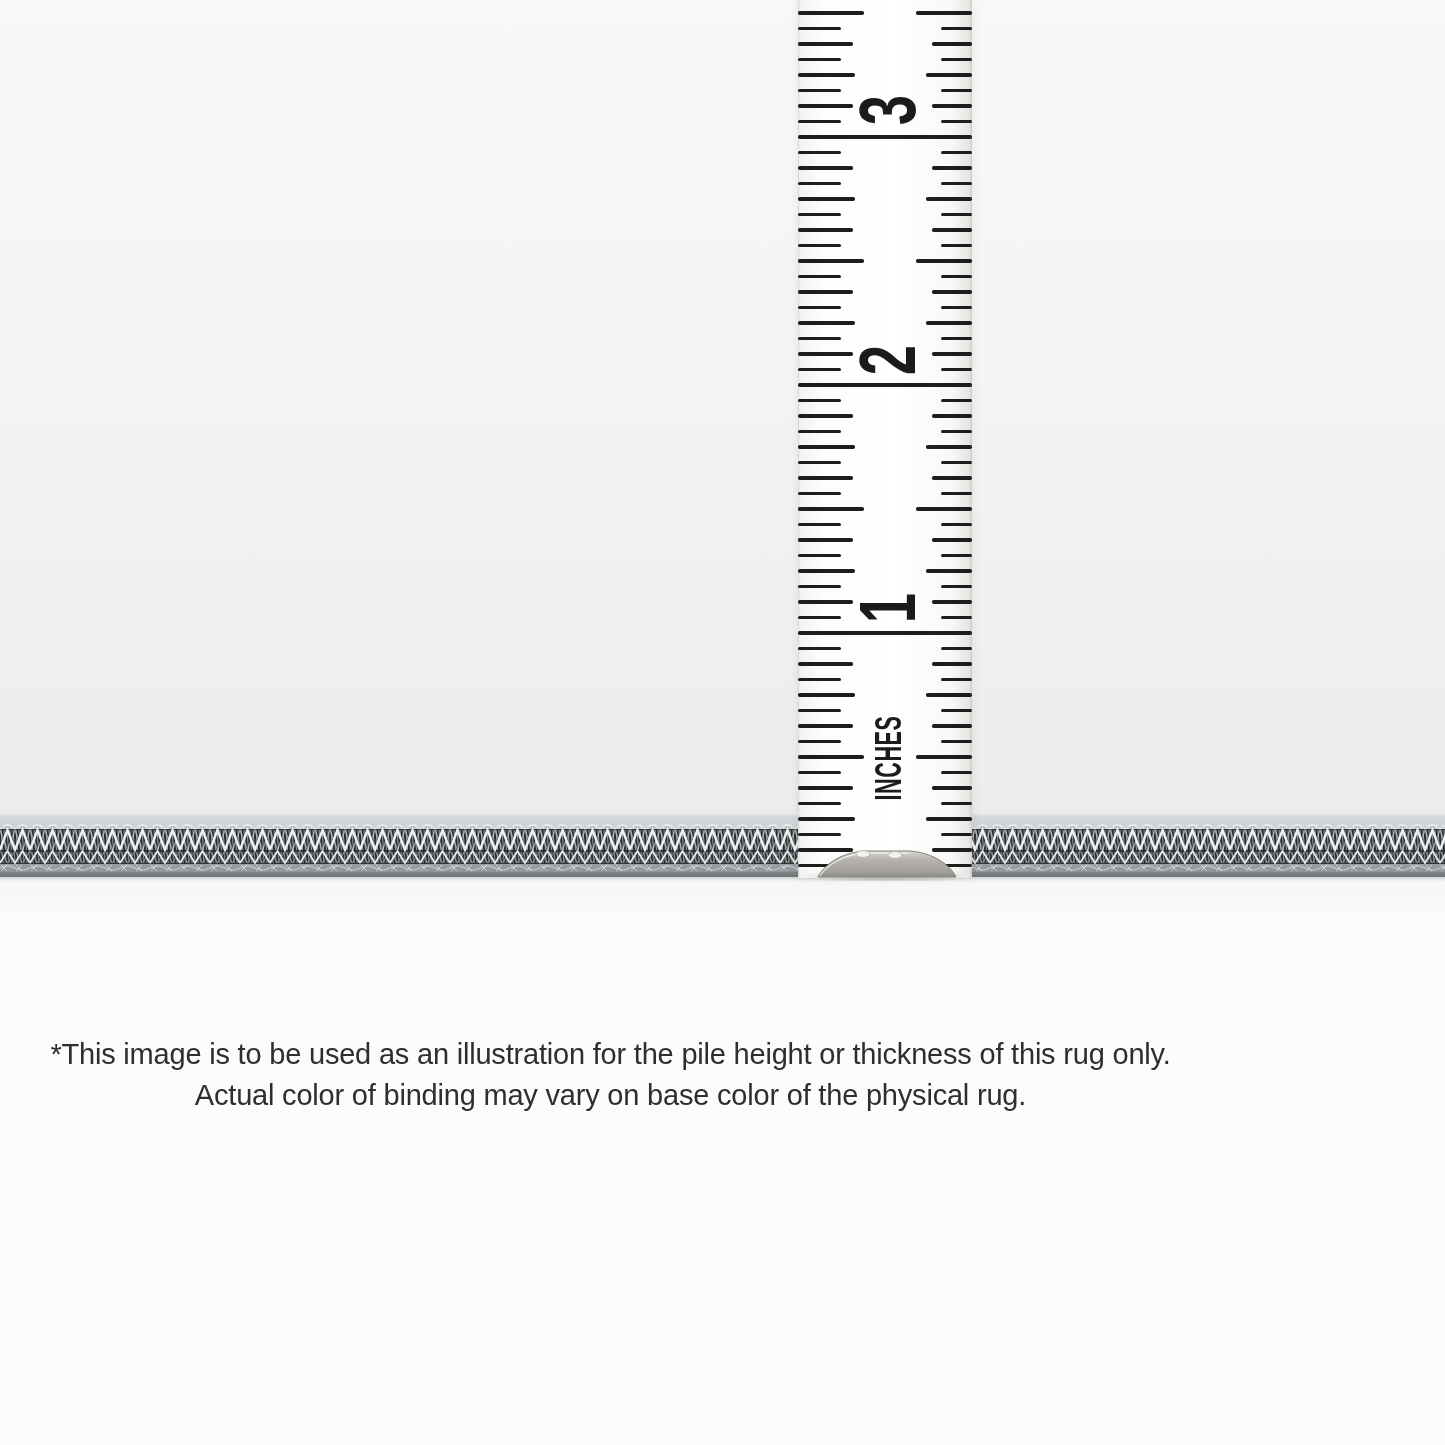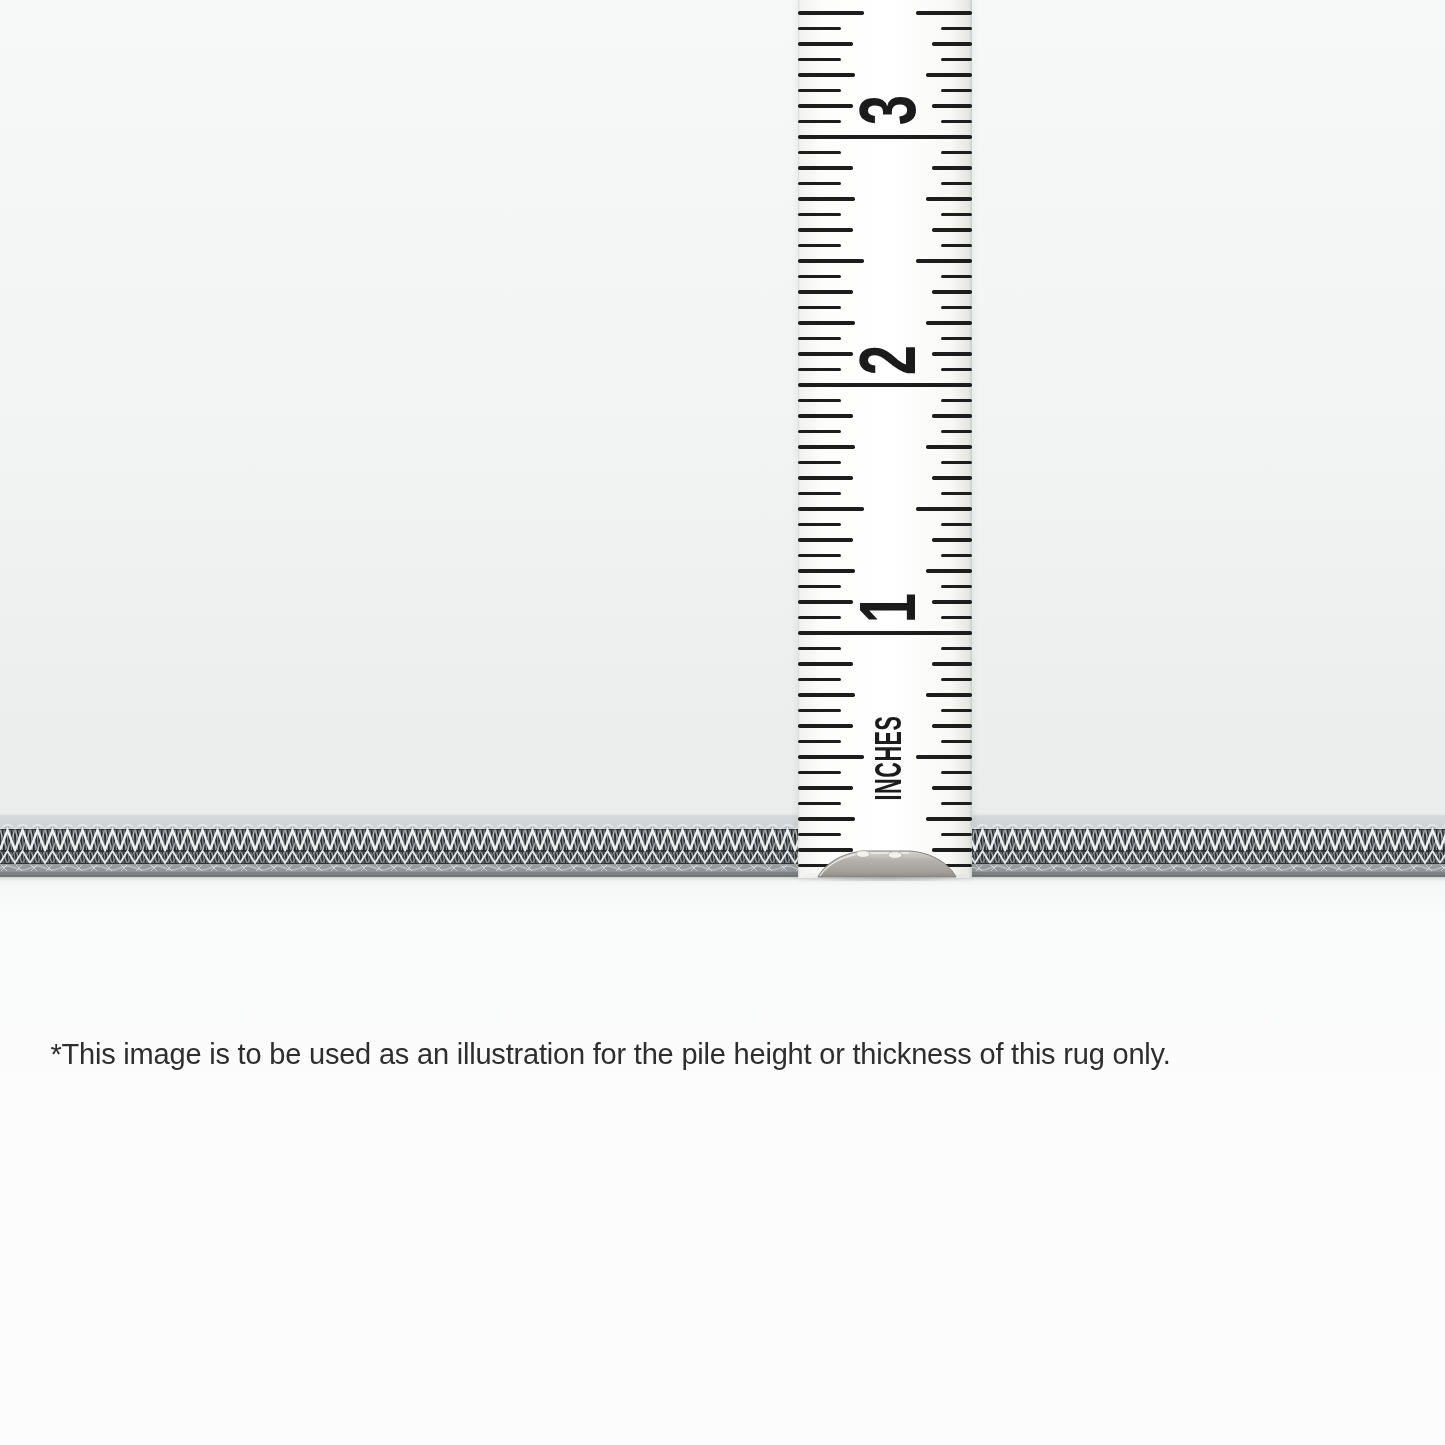--- a/index.html
+++ b/index.html
@@ -262,15 +262,16 @@
       </defs>
       <path d="M2,28 C8,16 24,4 48,2 L94,2 C118,4 134,16 140,28 Z" fill="url(#metal)" stroke="#84827e" stroke-width="1"></path>
       <path d="M4,27 C10,17 26,6 49,4 L93,4" fill="none" stroke="rgba(245,244,241,0.8)" stroke-width="1.4"></path>
       <ellipse cx="47" cy="5" rx="7" ry="3.4" fill="#f2f1ee" stroke="#aeaba6" stroke-width="0.8"></ellipse>
       <ellipse cx="79" cy="6" rx="7" ry="3.4" fill="#f2f1ee" stroke="#aeaba6" stroke-width="0.8"></ellipse>
     </svg>
   </div>
 
   <div class="caption">
     <div>*This image is to be used as an illustration for the pile height or thickness of this rug only.</div>
+    <div>Actual color of binding may vary on base color of the physical rug.</div>
   </div>
 
 </div>
 
 </body></html>

